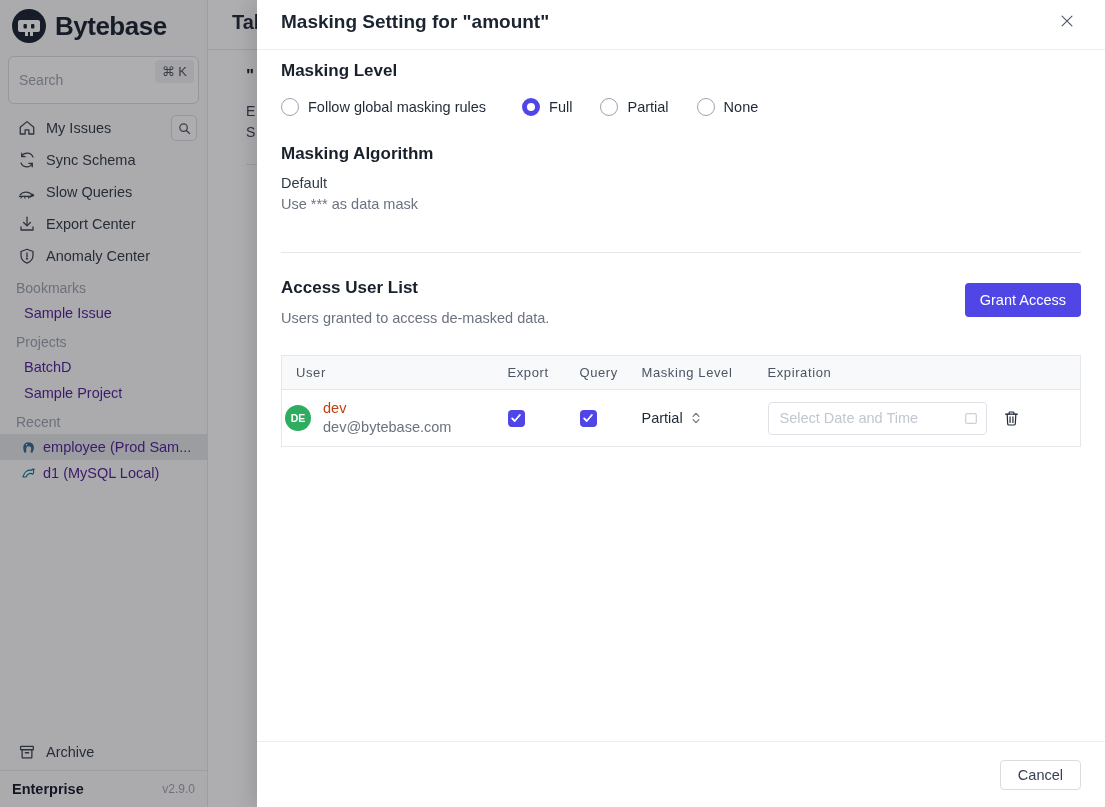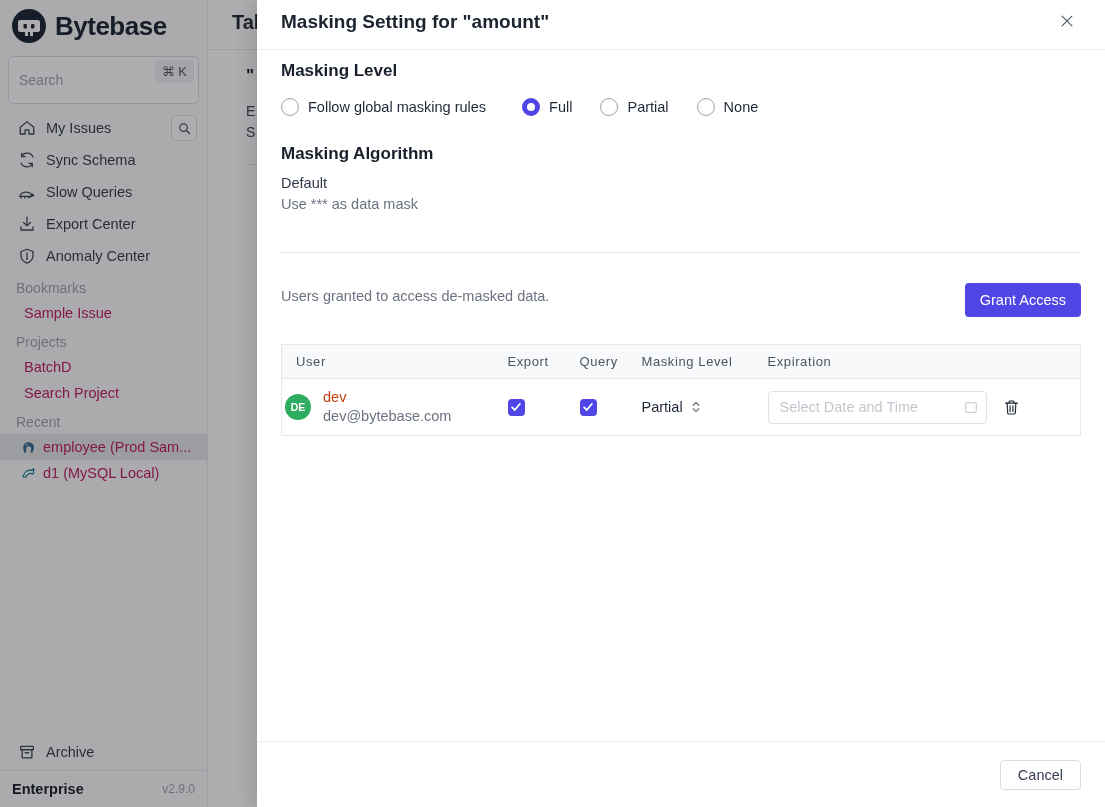--- a/index.html
+++ b/index.html
@@ -21,21 +21,21 @@
   .side-search .kbd { position:absolute; right:5px; top:4px; height:23px; padding:0 7px;
     background:#f1f2f4; border-radius:4px; font-size:13px; color:#4b5563;
     display:flex; align-items:center; }
   .nav-item { display:flex; align-items:center; gap:10px; height:32px; padding:0 10px 0 17px;
     font-size:14.5px; color:#303a46; cursor:pointer; }
   .nav-item .nicon { width:19px; height:19px; flex:0 0 auto; display:flex; align-items:center; justify-content:center; }
   .nav-item .trail-btn { margin-left:auto; width:26px; height:26px; border:1px solid #d9dce1;
     border-radius:5px; background:#fdfdfd; display:flex; align-items:center; justify-content:center; }
   .sec-label { padding:8px 16px 4px; font-size:14px; color:#9aa1ab; }
   .sub-item { display:flex; align-items:center; gap:6px; height:26px; padding:0 10px 0 24px;
-    font-size:14.5px; color:#be185d; cursor:pointer; }
+    font-size:14.5px; color:#4c1d95; cursor:pointer; }
   .sub-item.with-icon { padding-left:20px; }
   .sub-item.selected { background:#e3e5e8; }
   .sub-item .dbicon { width:17px; height:17px; flex:0 0 auto; }
   .sub-item .trunc { white-space:nowrap; overflow:hidden; text-overflow:ellipsis; }
   .side-spacer { flex:1 1 auto; }
   .side-footer-bar { border-top:1px solid #e5e7eb; height:37px; display:flex; align-items:center;
     justify-content:space-between; padding:0 12px; }
   .plan { font-size:14.5px; font-weight:700; color:#111827;text-align:right; }
   .version { font-size:12px; color:#9ca3af; }
 
@@ -193,21 +193,21 @@
     <div class="sec-label">Bookmarks</div>
     <div class="sub-item">
       <span class="trunc">Sample Issue</span>
     </div>
 
     <div class="sec-label">Projects</div>
     <div class="sub-item">
       <span class="trunc">BatchD</span>
     </div>
     <div class="sub-item">
-      <span class="trunc">Search Project</span>
+      <span class="trunc">Sample Project</span>
     </div>
 
     <div class="sec-label">Recent</div>
     <div class="sub-item with-icon selected">
       <span class="dbicon">
         <svg viewBox="0 0 24 24" width="17" height="17">
             <path d="M5 15 C3.5 9 6.5 4.5 12 4.5 S20.5 9 19.5 14 L17.8 19 H14.6 L15.8 14.6 C16.2 11.6 14.4 10.2 12.2 10.2 C10 10.2 8.8 11.5 8.8 13.6 V19 H5.8 Z" fill="#336791"></path>
             <circle cx="9.3" cy="8" r="1" fill="#fff"></circle>
           </svg>
       </span>
@@ -286,20 +286,21 @@
       </div>
 
       <div class="sec-heading algo-heading">Masking Algorithm</div>
       <div class="algo-name">Default</div>
       <div class="algo-desc">Use *** as data mask</div>
 
       <div class="hdivider"></div>
 
       <div class="access-row">
         <div>
+          <div class="sec-heading">Access User List</div>
           <div class="access-sub">Users granted to access de-masked data.</div>
         </div>
         <button class="grant-btn">Grant Access</button>
       </div>
 
       <table class="user-table">
         <colgroup>
           <col class="col-user">
             <col class="col-export">
             <col class="col-query">

